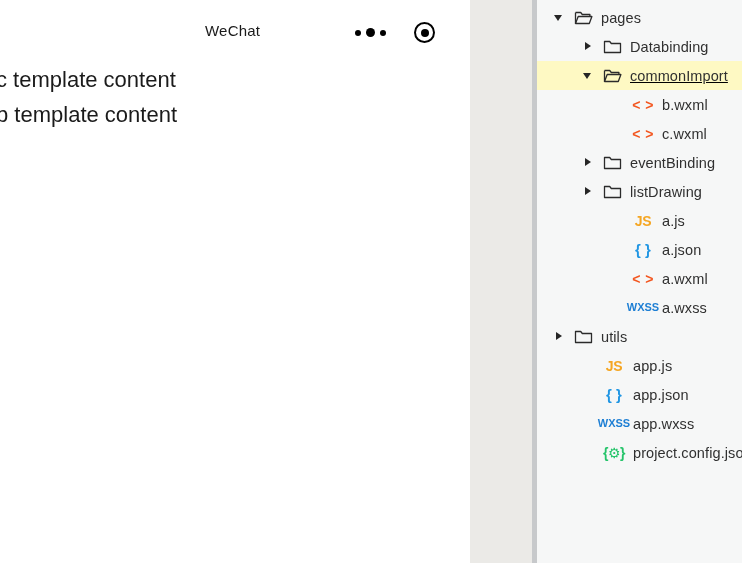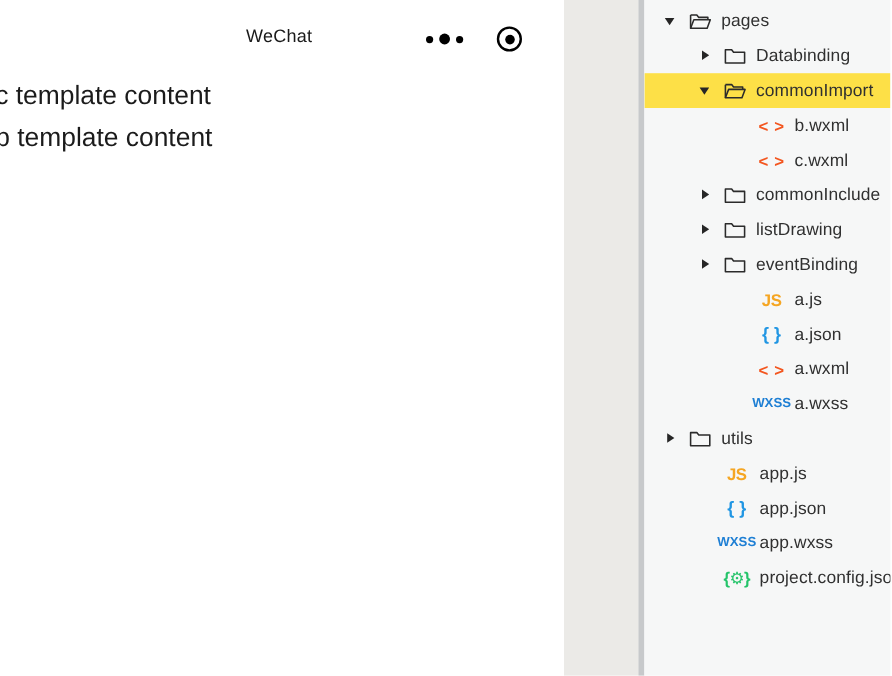--- a/index.html
+++ b/index.html
@@ -82,21 +82,21 @@
     box-sizing:border-box;
   }
   .row{
     position:relative;
     height:29px;
     display:flex;align-items:center;
     white-space:nowrap;
     cursor:default;
     user-select:none;
   }
-  .row.sel{background:#fde047;}
+  .row.sel{background:#fef9c3;text-decoration:underline;}
   .row .twisty{
     width:13px;height:13px;
     flex:0 0 13px;
     position:relative;
   }
   .row .twisty.right::before{
     content:"";position:absolute;left:3px;top:2px;
     border-left:6px solid #262626;
     border-top:4.5px solid transparent;
     border-bottom:4.5px solid transparent;
@@ -216,43 +216,32 @@
       </div>
       <div class="row">
         <span style="flex: 0 0 45px;"></span>
         <span class="twisty right"></span>
         <span style="flex: 0 0 8px;"></span>
         <span class="ico folder">
           <svg width="19" height="16" viewBox="0 0 19 16">
             <path d="M1.5 2.5h5.2l1.6 2h9.2v9H1.5z" fill="none" stroke="#2b2b2b" stroke-width="1.3" stroke-linejoin="round"></path>
           </svg>
         </span>
-        <span class="label">commonInclude</span>
+        <span class="label">eventBinding</span>
       </div>
       <div class="row">
         <span style="flex: 0 0 45px;"></span>
         <span class="twisty right"></span>
         <span style="flex: 0 0 8px;"></span>
         <span class="ico folder">
           <svg width="19" height="16" viewBox="0 0 19 16">
             <path d="M1.5 2.5h5.2l1.6 2h9.2v9H1.5z" fill="none" stroke="#2b2b2b" stroke-width="1.3" stroke-linejoin="round"></path>
           </svg>
         </span>
         <span class="label">listDrawing</span>
-      </div>
-      <div class="row">
-        <span style="flex: 0 0 45px;"></span>
-        <span class="twisty right"></span>
-        <span style="flex: 0 0 8px;"></span>
-        <span class="ico folder">
-          <svg width="19" height="16" viewBox="0 0 19 16">
-            <path d="M1.5 2.5h5.2l1.6 2h9.2v9H1.5z" fill="none" stroke="#2b2b2b" stroke-width="1.3" stroke-linejoin="round"></path>
-          </svg>
-        </span>
-        <span class="label">eventBinding</span>
       </div>
       <div class="row">
         <span style="flex: 0 0 74px;"></span>
         <span class="twisty "></span>
         <span style="flex: 0 0 8px;"></span>
         <span class="ico file">
           <span class="ico-txt js-ico">JS</span>
         </span>
         <span class="label">a.js</span>
       </div>

